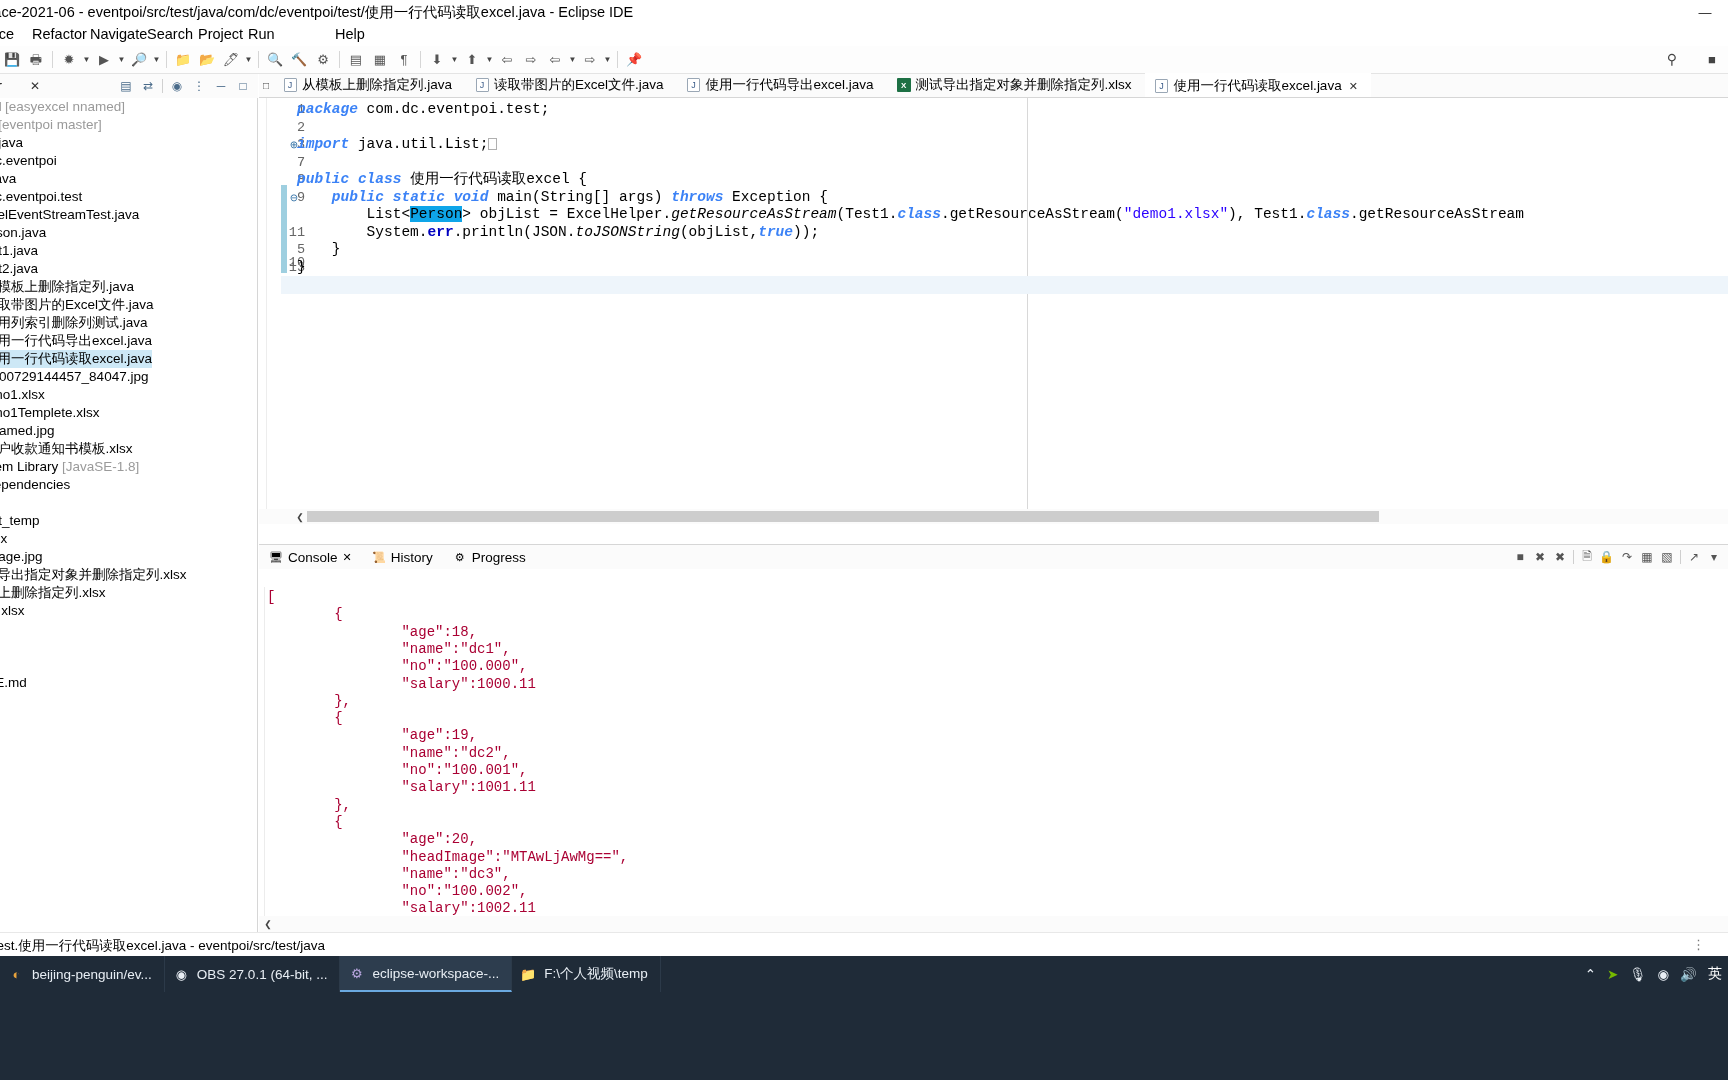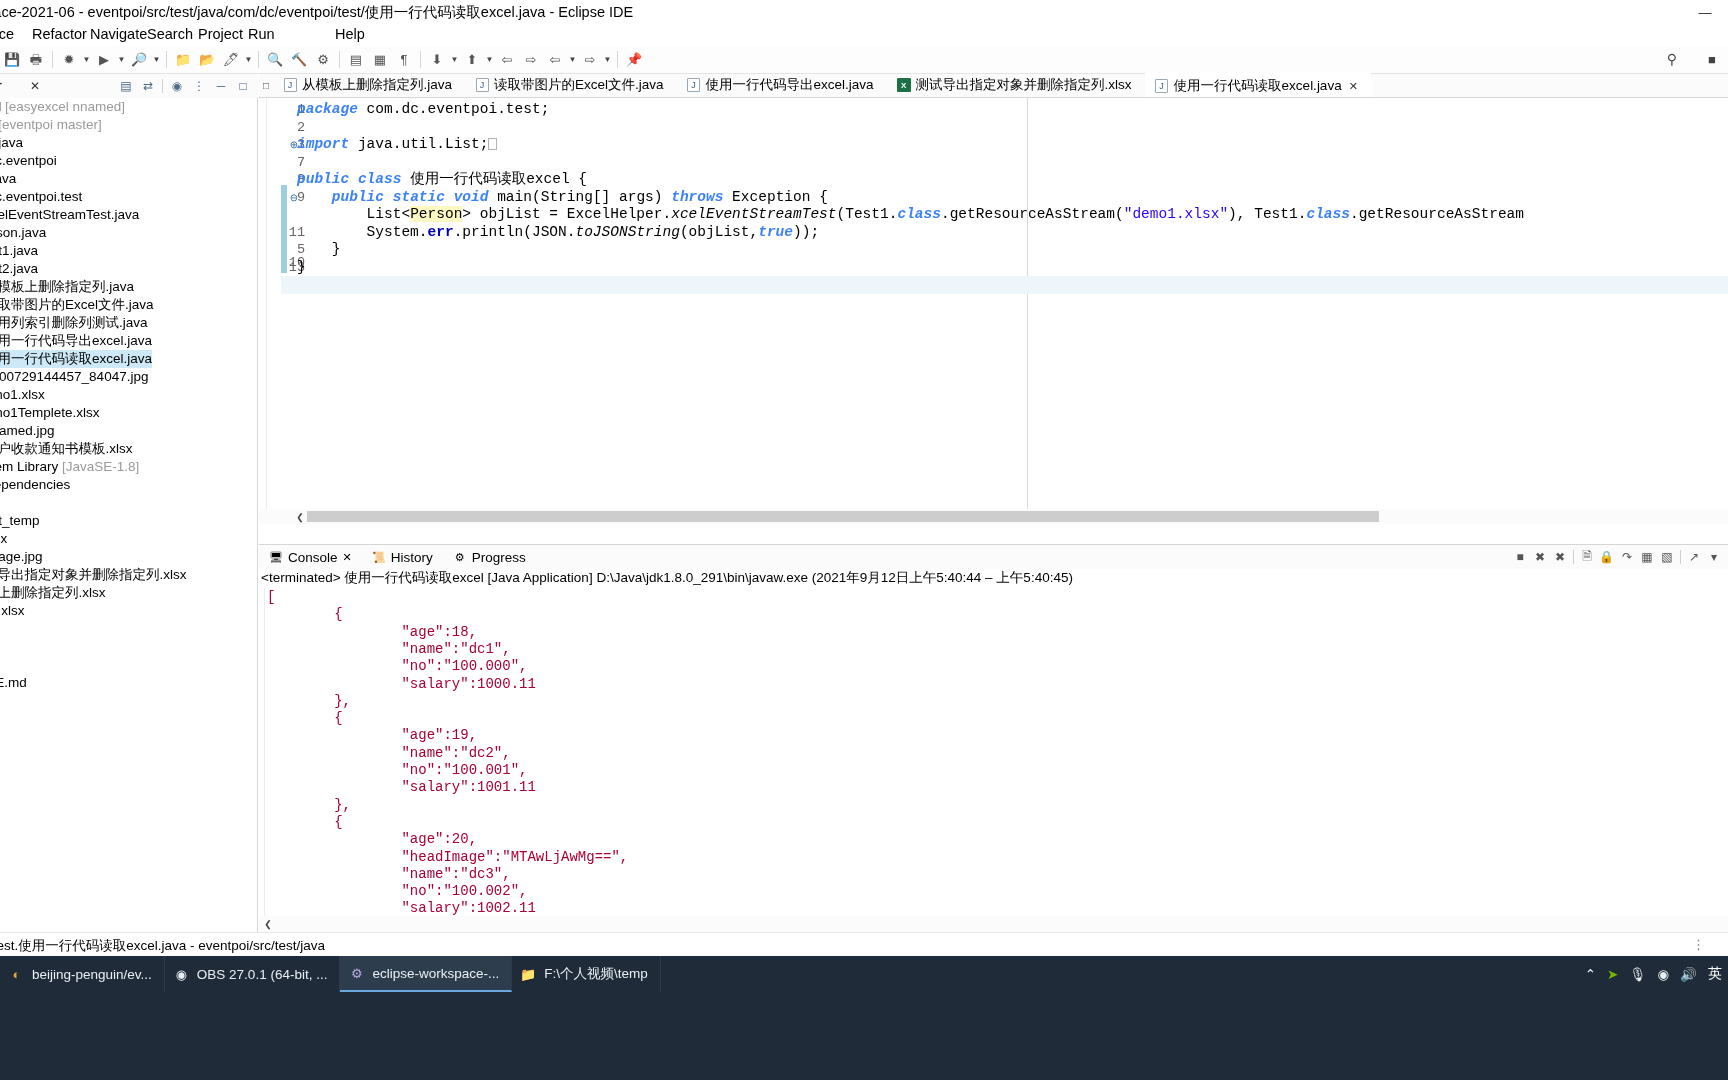--- a/index.html
+++ b/index.html
@@ -146,21 +146,21 @@
     position: absolute; left: 38px; height: 17.5px; line-height: 17.5px;
     font-family: "Liberation Mono", monospace; font-size: 14.5px; white-space: pre; color: #000;
   }
   .curline-hl {
     position: absolute; left: 22px; height: 17.5px; width: 1447px; background: #eef5fb;
   }
   .kw { color: #3b82f6; font-weight: bold; font-style: italic; }
   .str { color: #2a00ff; }
   .ital { font-style: italic; }
   .fld { color: #0000c0; }
-  .hl-occ { background: #fef9c3; }
+  .hl-occ { background: #0ea5e9; }
   .vert-rule { position: absolute; top: 0; width: 1px; height: 426px; background: #d8d8d8; }
   .code-box { display:inline-block; width: 9px; height: 12px; border: 1px solid #b0b0b0; vertical-align: -2px; }
 
   .ed-hscroll {
     position: absolute; left: 0; bottom: 0; width: 1469px; height: 15px; background: #fbfbfb;
   }
   .ed-hscroll .arrow-l { position: absolute; left: 34px; top: 0; width: 14px; height: 15px;
     display:flex; align-items:center; justify-content:center; font-size: 9px; color: #444; }
   .ed-hscroll .thumb { position: absolute; left: 48px; top: 2px; width: 1072px; height: 11px; background: #cdcdcd; }
 
@@ -460,21 +460,21 @@
           <div class="lineno" style="top: 178px;">14</div>
         </div>
       <div id="codelines">
           <div class="curline-hl" style="top: 178px;"></div>
           <div class="code-line" style="top: 3px;"><span class="kw">package</span> com.dc.eventpoi.test;</div>
           <div class="code-line" style="top: 20.5px;"></div>
           <div class="code-line" style="top: 38px;"><span class="kw">import</span> java.util.List;<span class="code-box"></span></div>
           <div class="code-line" style="top: 55.5px;"></div>
           <div class="code-line" style="top: 73px;"><span class="kw">public</span> <span class="kw">class</span> 使用一行代码读取excel {</div>
           <div class="code-line" style="top: 90.5px;">    <span class="kw">public</span> <span class="kw">static</span> <span class="kw">void</span> main(String[] args) <span class="kw">throws</span> Exception {</div>
-          <div class="code-line" style="top: 108px;">        List&lt;<span class="hl-occ">Person</span>&gt; objList = ExcelHelper.<span class="ital">xcelEventStreamTest</span>(Test1.<span class="kw">class</span>.getResourceAsStream(<span class="str">"demo1.xlsx"</span>), Test1.<span class="kw">class</span>.getResourceAsStream</div>
+          <div class="code-line" style="top: 108px;">        List&lt;<span class="hl-occ">Person</span>&gt; objList = ExcelHelper.<span class="ital">getResourceAsStream</span>(Test1.<span class="kw">class</span>.getResourceAsStream(<span class="str">"demo1.xlsx"</span>), Test1.<span class="kw">class</span>.getResourceAsStream</div>
           <div class="code-line" style="top: 125.5px;">        System.<span class="fld"><span class="fld" style="font-weight:bold">err</span></span>.println(JSON.<span class="ital">toJSONString</span>(objList,<span class="kw">true</span>));</div>
           <div class="code-line" style="top: 143px;">    }</div>
           <div class="code-line" style="top: 160.5px;">}</div>
           <div class="code-line" style="top: 178px;"></div>
         </div>
       <div class="ed-hscroll">
         <div class="arrow-l">❮</div>
         <div class="thumb"></div>
       </div>
     <div class="foldmark" style="top: 38px;">⊕</div>
@@ -505,21 +505,20 @@
         <div class="ti">🗎</div>
         <div class="ti">🔒</div>
         <div class="ti">↷</div>
         <div class="ti">▦</div>
         <div class="ti">▧</div>
         <div class="tsep"></div>
         <div class="ti">↗</div>
         <div class="ti">▾</div>
       </div>
     </div>
-    <div class="cn-status">&lt;terminated&gt; 使用一行代码读取excel [Java Application] D:\Java\jdk1.8.0_291\bin\javaw.exe  (2021年9月12日上午5:40:44 – 上午5:40:45)</div>
     <div class="cn-body">
       <div class="cn-gutter"></div>
       <div id="cnlines">
           <div class="cn-line" style="top: 2px;">[</div>
           <div class="cn-line" style="top: 19.3px;">        {</div>
           <div class="cn-line" style="top: 36.6px;">                "age":18,</div>
           <div class="cn-line" style="top: 53.9px;">                "name":"dc1",</div>
           <div class="cn-line" style="top: 71.2px;">                "no":"100.000",</div>
           <div class="cn-line" style="top: 88.5px;">                "salary":1000.11</div>
           <div class="cn-line" style="top: 105.8px;">        },</div>

